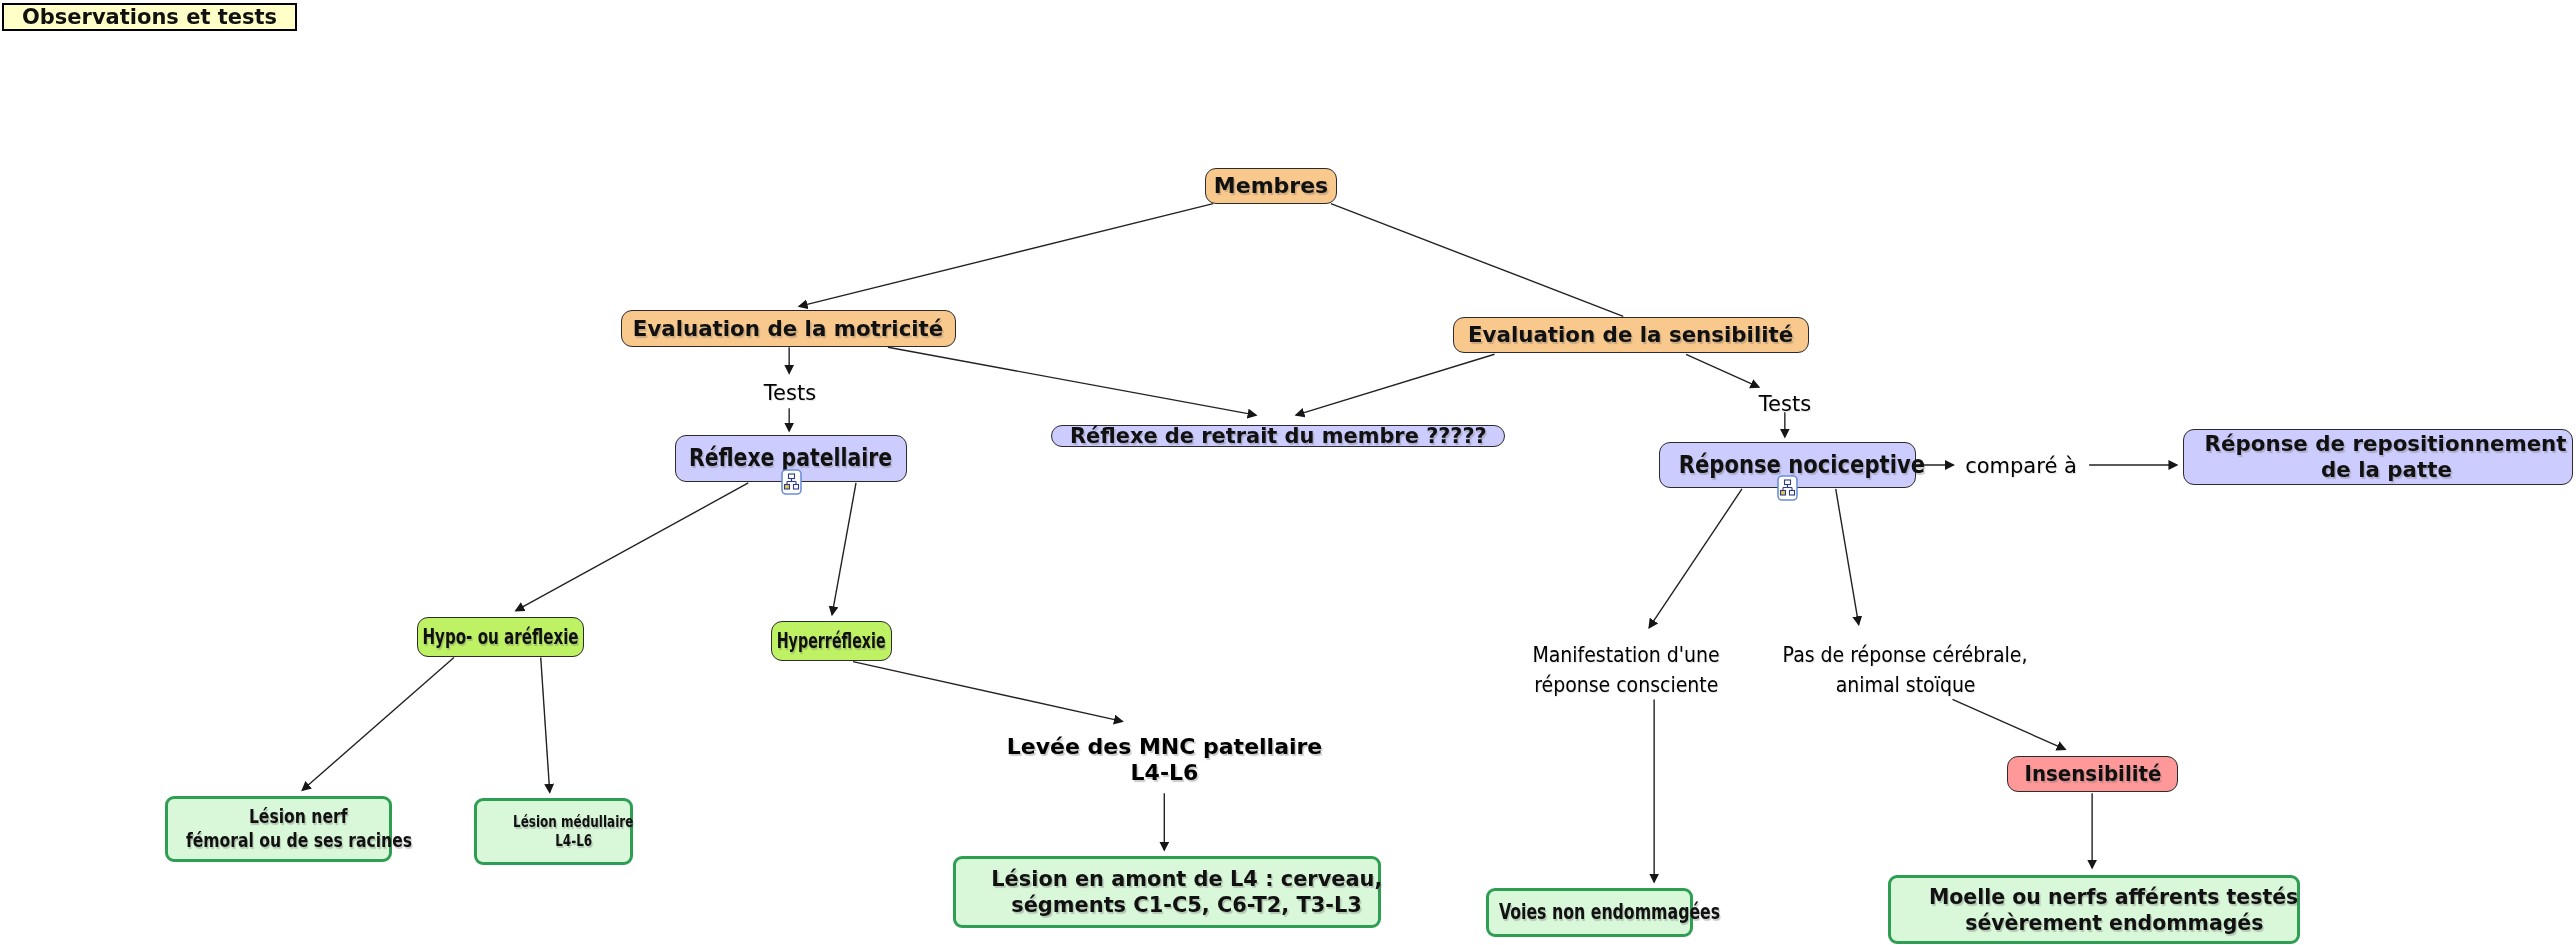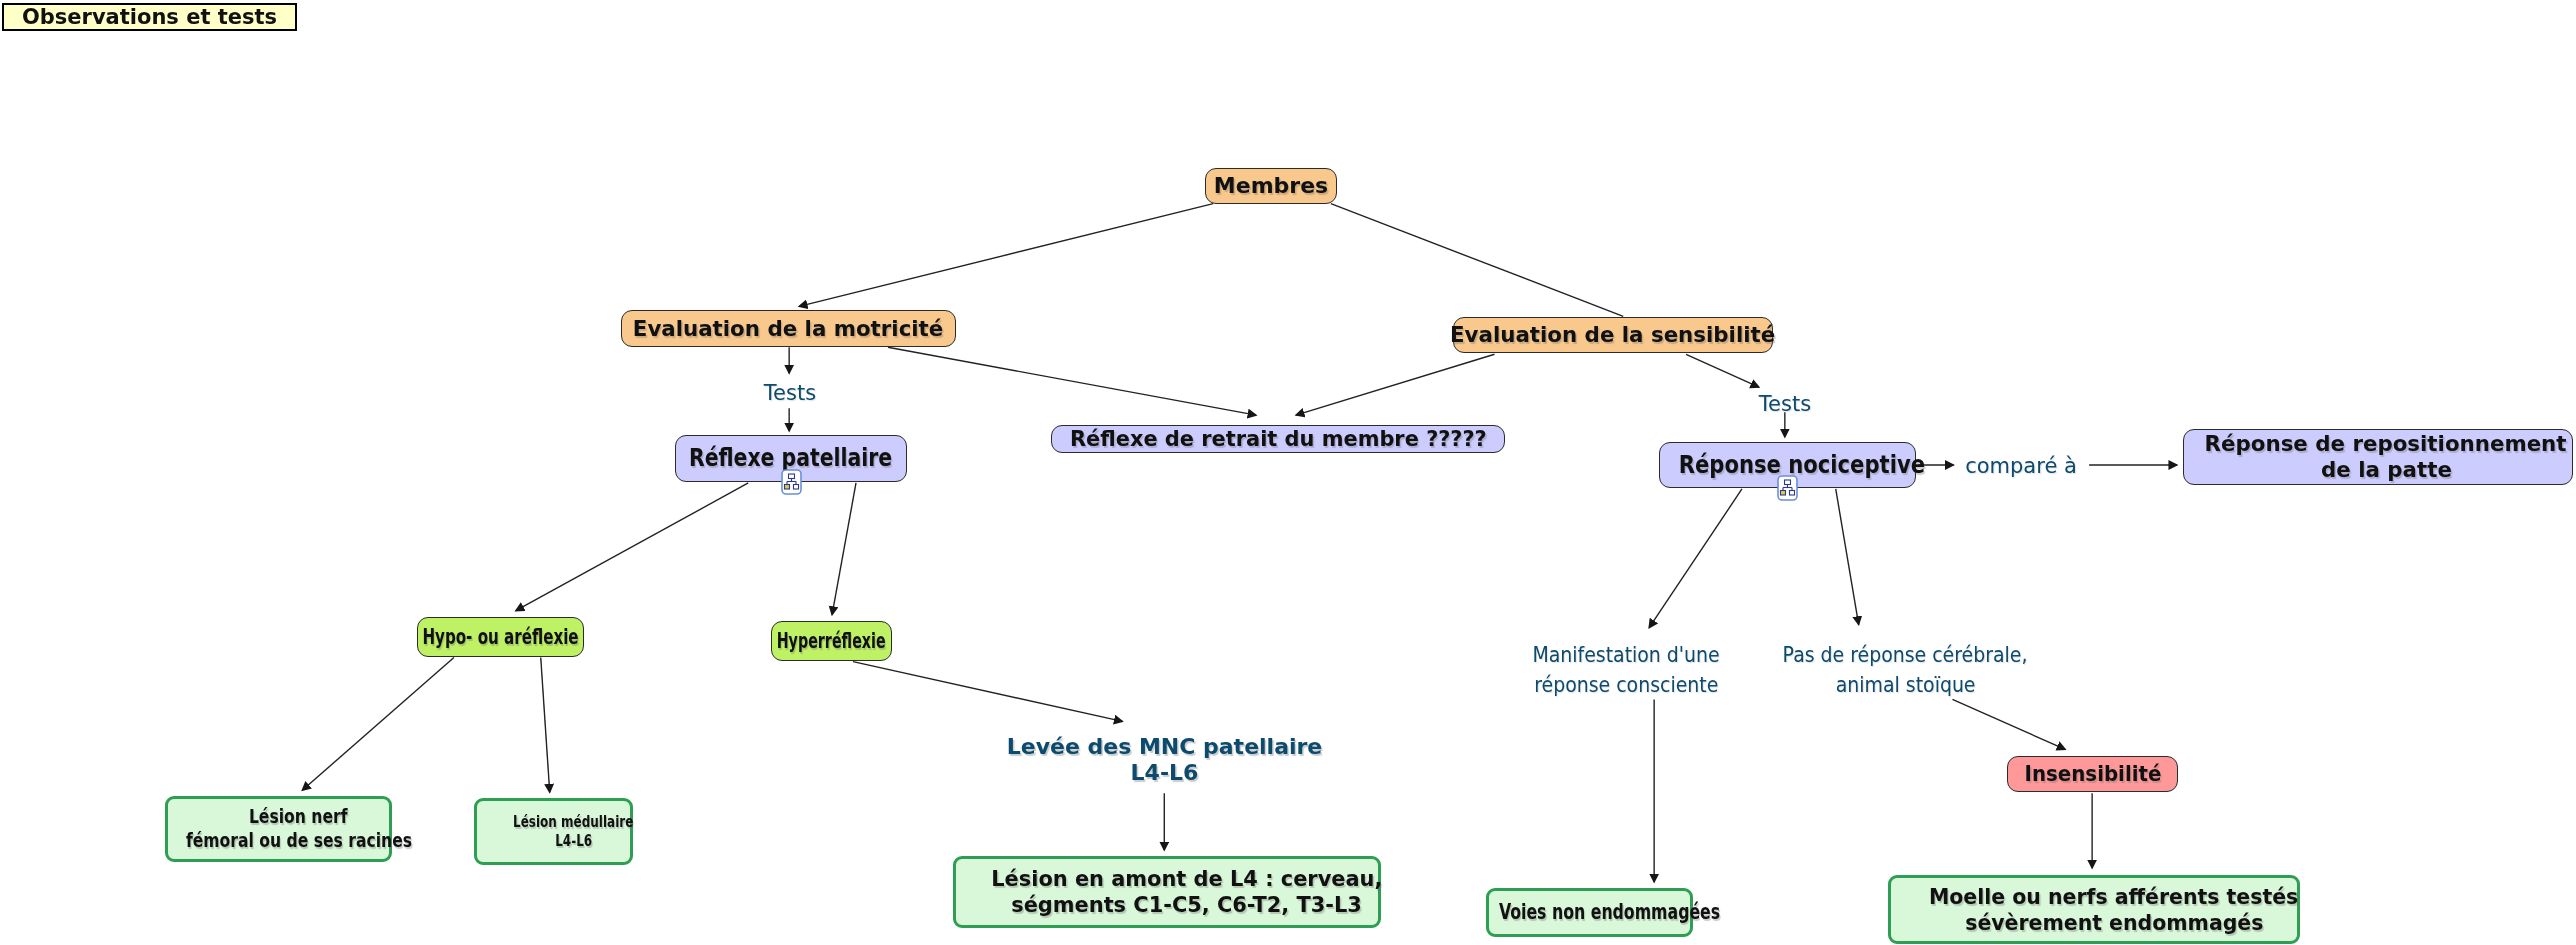--- a/index.html
+++ b/index.html
@@ -14,21 +14,21 @@
   .node .tx{display:inline-block;white-space:nowrap;transform:scaleX(var(--sx,1));transform-origin:center;}
   .orange{background:#F9C88C;}
   .lav{background:#CCCCFF;}
   .green{background:#bef264;}
   .outcome{background:#D9F8D9;border:3px solid #2E9E52;border-radius:9px;padding-left:40px;}
   .red{background:#FF9898;}
   .title-label{position:absolute;left:2px;top:3px;width:295px;height:28px;z-index:2;
         background:#FFFFC8;border:2px solid #000;border-radius:0;box-sizing:border-box;
         display:flex;align-items:center;justify-content:center;
         font-weight:bold;font-size:21px;text-shadow:none;}
-  .plain{position:absolute;z-index:2;font-size:21px;font-weight:normal;color:#0c4a6e;text-align:center;
+  .plain{position:absolute;z-index:2;font-size:21px;font-weight:normal;color:#000000;text-align:center;
          line-height:1.45;text-shadow:1px 1px 1px rgba(130,130,130,0.25);}
   .plain .tx{display:inline-block;white-space:nowrap;transform:scaleX(var(--sx,1));transform-origin:center;}
   .plain.boldlbl{font-weight:bold;font-size:22px;line-height:1.2;
          text-shadow:1.5px 1.5px 1px rgba(110,110,110,0.35);}
   .cmapicon{position:absolute;z-index:3;}
 </style>
 </head>
 <body>
 
 <div id="canvas">
@@ -77,29 +77,29 @@
   </div>
 
   <div class="node orange" style="left:1205px;top:168px;width:132px;height:36px;">
     <span class="tx">Membres</span>
   </div>
 
   <div class="node orange" style="left:621px;top:310px;width:335px;height:37px;">
     <span class="tx" style="--sx:.97">Evaluation de la motricité</span>
   </div>
 
-  <div class="node orange" style="left:1453px;top:317px;width:320px;height:36px;">
+  <div class="node orange" style="left:1453px;top:317px;width:356px;height:36px;">
     <span class="tx" style="--sx:.97">Evaluation de la sensibilité</span>
   </div>
 
   <div class="node lav" style="left:675px;top:435px;width:232px;height:47px;font-size:24px;">
     <span class="tx" style="--sx:.85">Réflexe patellaire</span>
   </div>
 
-  <div class="node lav" style="left:1051px;top:425px;width:454px;height:28px;">
+  <div class="node lav" style="left:1051px;top:425px;width:454px;height:22px;">
     <span class="tx" style="--sx:.95">Réflexe de retrait du membre ?????</span>
   </div>
 
   <div class="node lav" style="left:1659px;top:442px;width:257px;height:46px;font-size:24px;padding-left:28px;">
     <span class="tx" style="--sx:.88">Réponse nociceptive</span>
   </div>
 
   <div class="node lav" style="left:2183px;top:429px;width:390px;height:56px;padding-left:16px;">
     <span class="tx" style="--sx:.97">Réponse de repositionnement</span>
     <span class="tx" style="--sx:.97">de la patte</span>

